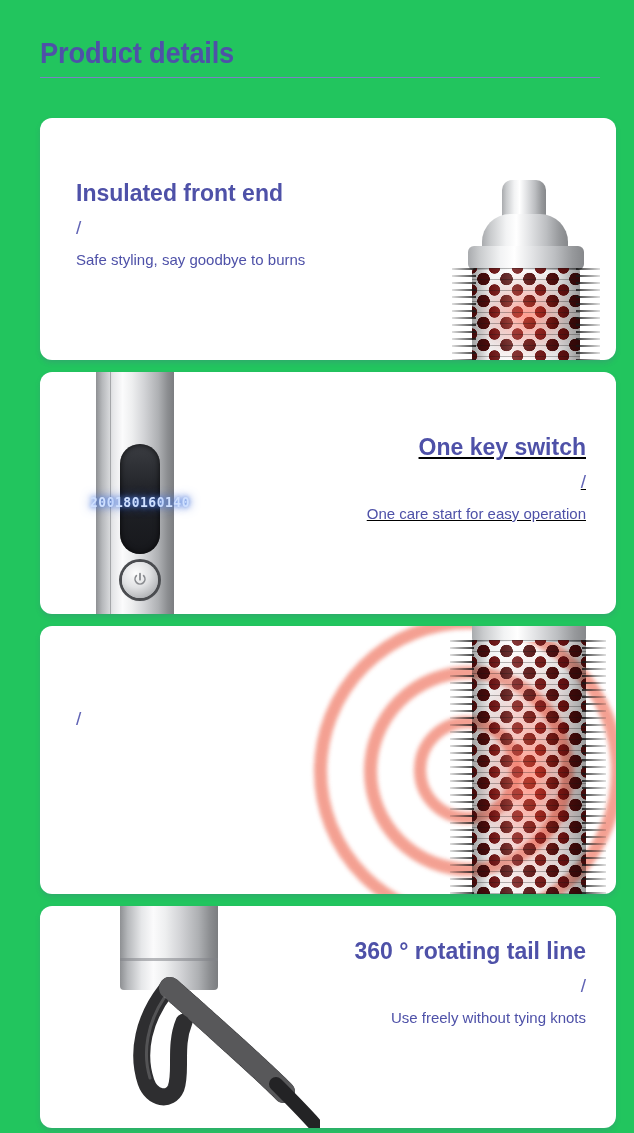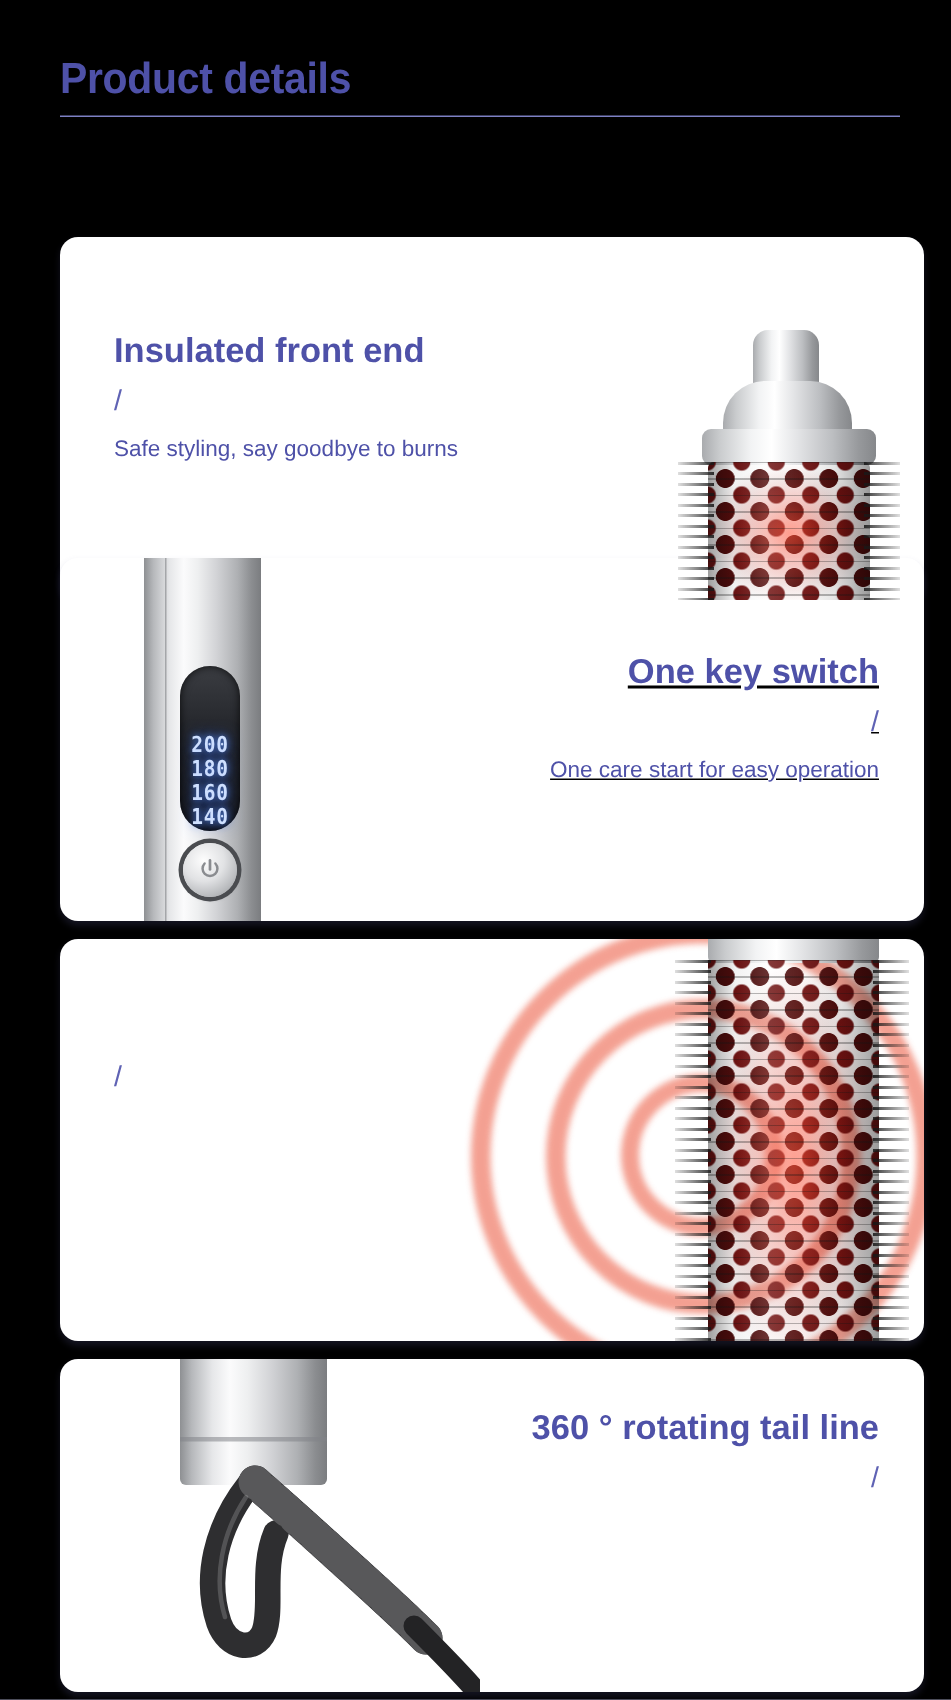--- a/index.html
+++ b/index.html
@@ -11,21 +11,21 @@
     height: 1133px;
     background: #ccceef;
     font-family: "Liberation Sans", sans-serif;
     overflow: hidden;
   }
 
   .page {
     position: relative;
     width: 634px;
     height: 1133px;
-    background: #000000;
+    background: #22c55e;
   }
 
   
   .header {
     position: absolute;
     left: 40px;
     top: 36px;
     width: 560px;
   }
   .page-title {
@@ -49,21 +49,21 @@
   
   .card {
     position: absolute;
     left: 40px;
     width: 576px;
     background: #ffffff;
     border-radius: 12px;
     box-shadow: 0 3px 5px rgba(90, 92, 150, 0.22);
     overflow: hidden;
   }
-  #card-1 { top: 118px;  height: 242px; margin-top: 40px; }
+  #card-1 { top: 118px;  height: 242px; }
   #card-2 { top: 372px;  height: 242px; }
   #card-3 { top: 626px;  height: 268px; }
   #card-4 { top: 906px;  height: 222px; }
 
   .card-text {
     position: absolute;
     z-index: 3;
   }
   .text-left  { left: 36px;  text-align: left;  }
   .text-right { right: 30px; text-align: right; }
@@ -170,23 +170,22 @@
     top: 0; bottom: 0; left: 14px;
     width: 1px;
     background: rgba(120,122,126,0.55);
   }
   .led-panel {
     position: absolute;
     border-radius: 26px;
     background: linear-gradient(180deg, #3b3d42 0%, #202227 45%, #17181c 100%);
     box-shadow: inset 0 0 6px rgba(0,0,0,0.8);
     display: flex;
-    flex-direction: column;
     align-items: center;
-    justify-content: flex-end;
+    justify-content: center;
     padding-top: 8px;
     box-sizing: border-box;
   }
   .led-digit {
     font-family: "DejaVu Sans Mono", monospace;
     font-size: 13px;
     font-weight: bold;
     letter-spacing: 0.5px;
     color: #cfe0ff;
     text-shadow: 0 0 5px #4f7fe0, 0 0 10px #3a63c8;
@@ -339,16 +338,17 @@
 
         <path d="M206 178 C222 194, 236 208, 248 222" stroke="#232325" stroke-width="14" fill="none" stroke-linecap="round"></path>
 
         <path d="M94 92 C78 116, 72 146, 80 172" stroke="rgba(255,255,255,0.18)" stroke-width="3" fill="none" stroke-linecap="round"></path>
       </svg>
     </div>
 
     <div class="card-text text-right" style="top:32px;">
       <div class="feature-title">360 ° rotating tail line</div>
       <div class="slash">/</div>
+      <div class="feature-desc">Use freely without tying knots</div>
     </div>
   </div>
 
 </div>
 
 </body></html>

